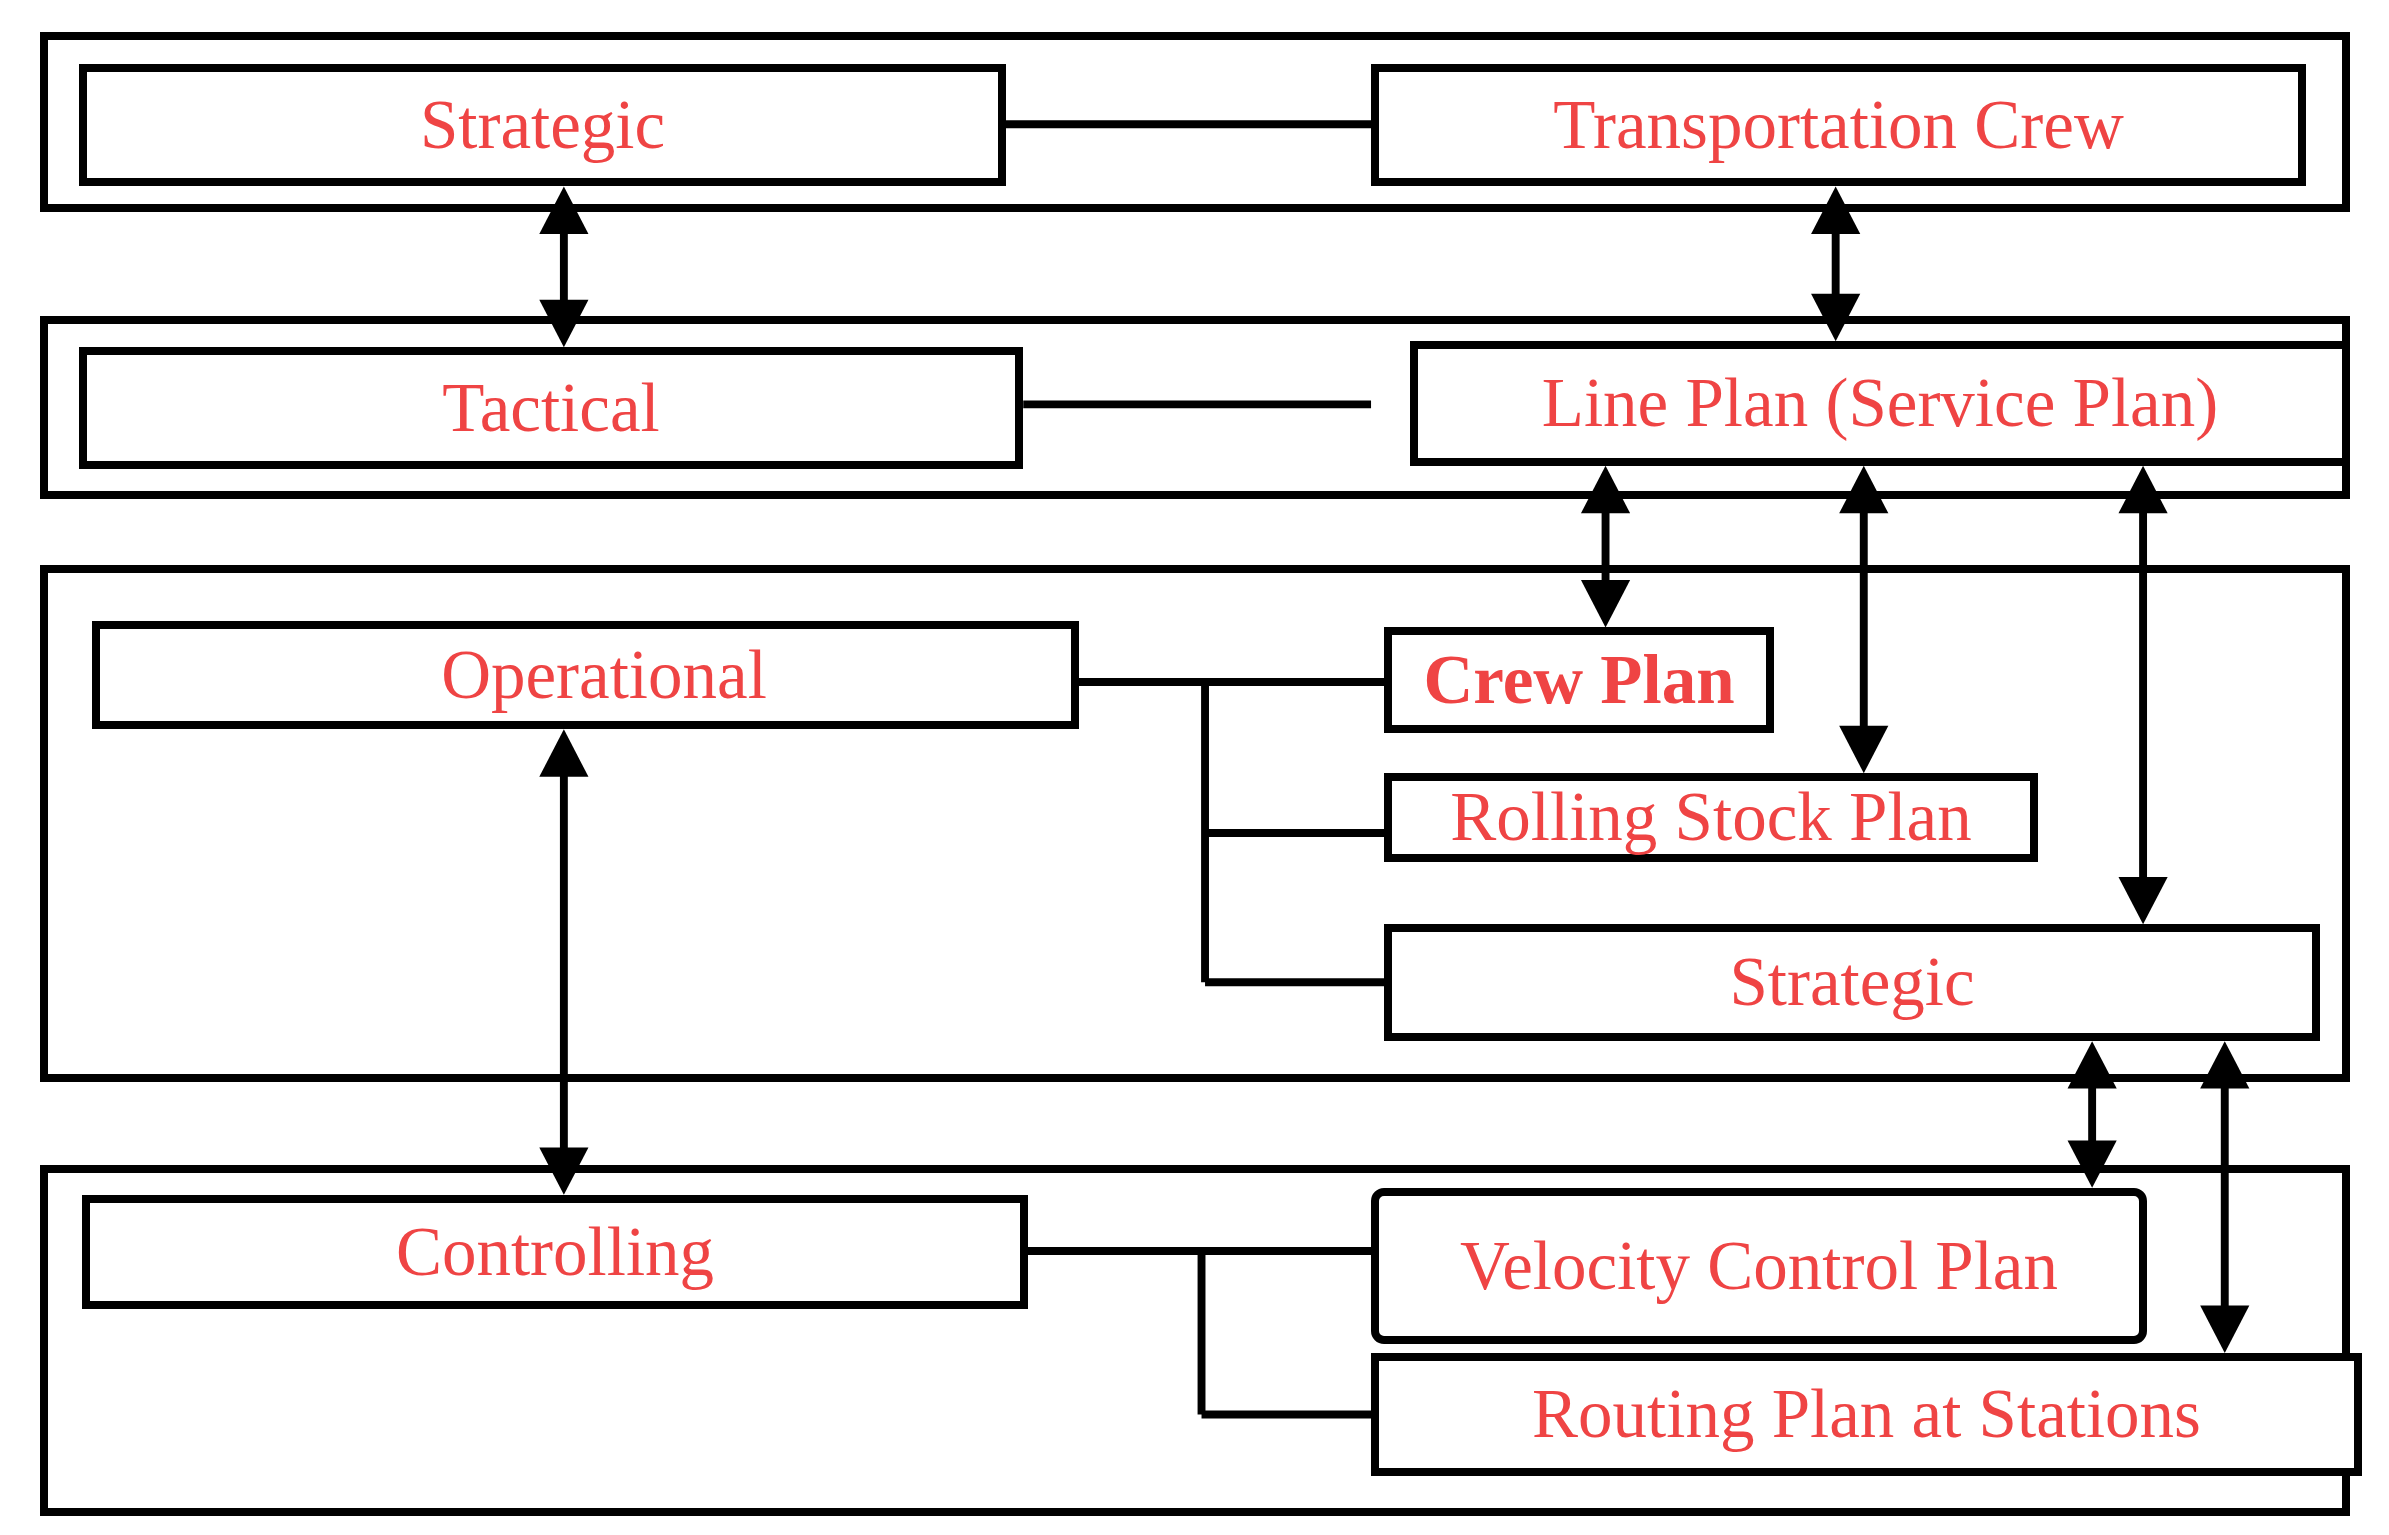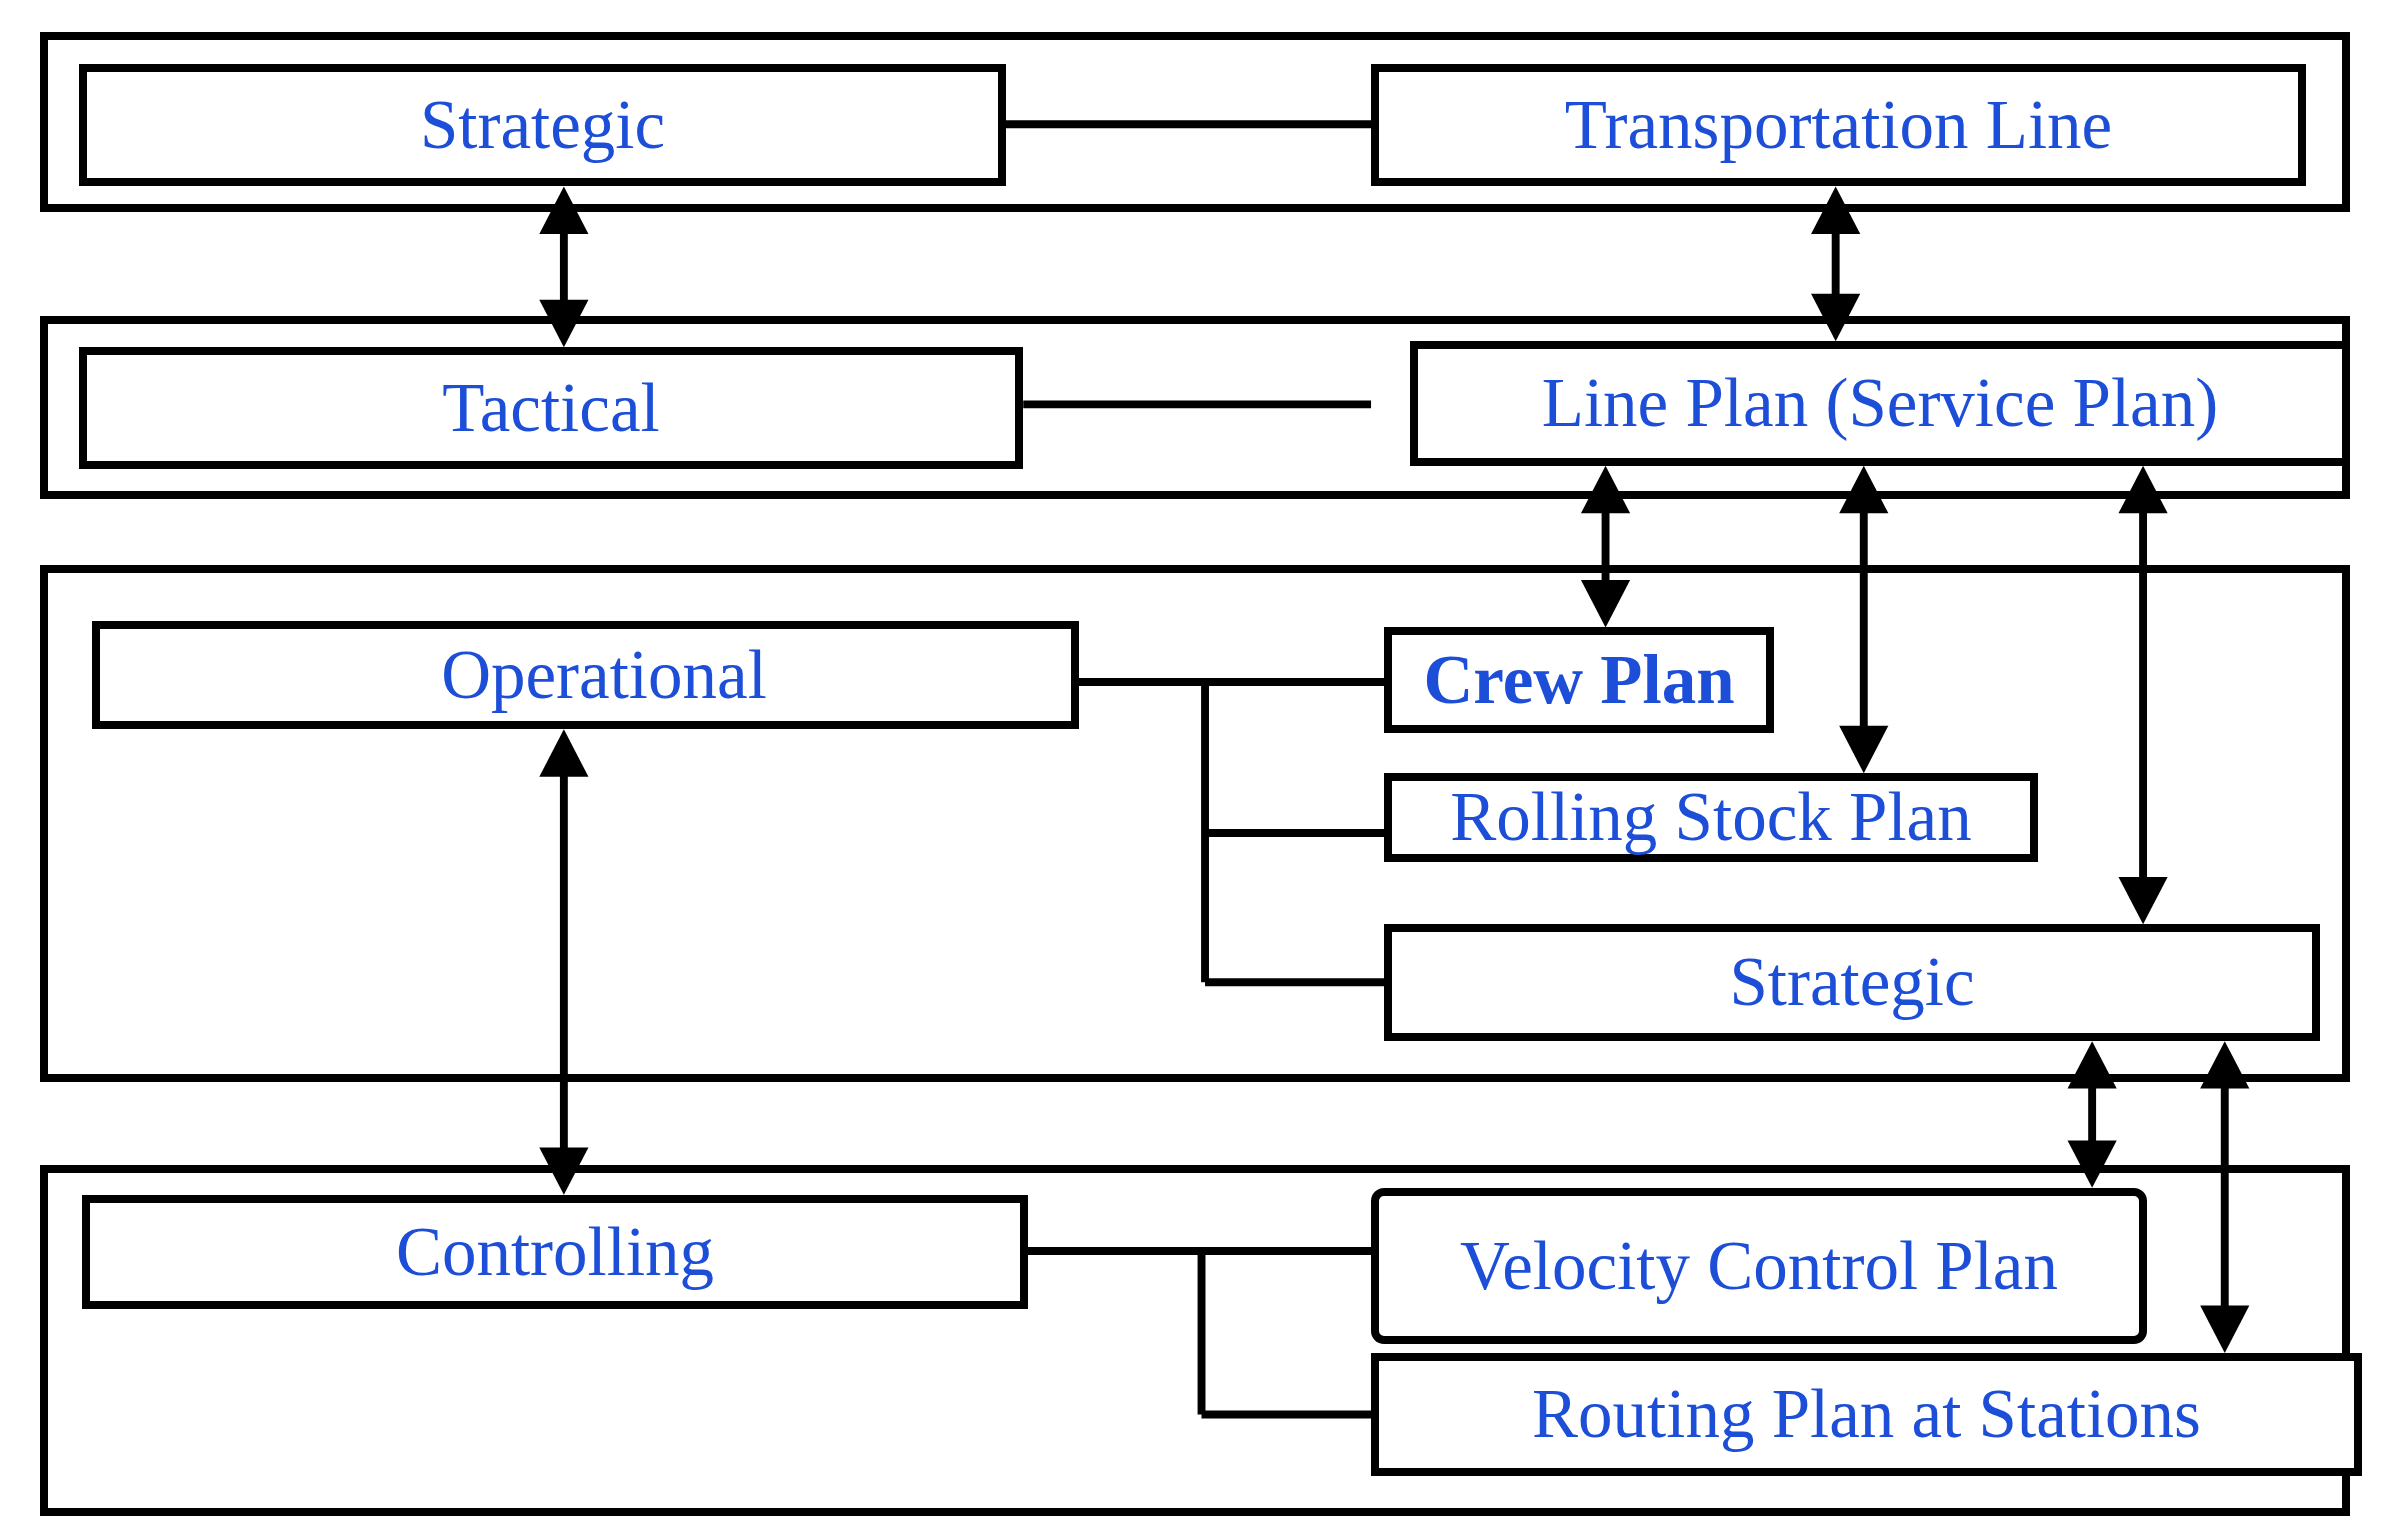--- a/index.html
+++ b/index.html
@@ -6,21 +6,21 @@
     margin: 0;
     padding: 0;
     background: #ffffff;
   }
   .diagram {
     position: relative;
     width: 2389px;
     height: 1536px;
     background: #ffffff;
     font-family: "Liberation Serif", serif;
-    color: #1d4ed8;
+    color: #ef4444;
     overflow: hidden;
   }
   .band {
     position: absolute;
     border: 8px solid #000000;
     box-sizing: border-box;
     background: transparent;
   }
   .node {
     position: absolute;
@@ -128,21 +128,21 @@
     <span>Tactical</span>
   </div>
   <div class="node" style="left:92px; top:621px; width:987px; height:108px;padding-left:37px;">
     <span>Operational</span>
   </div>
   <div class="node" style="left:82px; top:1195px; width:946px; height:114px;">
     <span>Controlling</span>
   </div>
 
   <div class="node" style="left:1371px; top:64px; width:935px; height:122px;">
-    <span>Transportation Line</span>
+    <span>Transportation Crew</span>
   </div>
   <div class="node" style="left:1371px; top:341px; width:940px; height:125px;margin-left:39px;">
     <span>Line Plan (Service Plan)</span>
   </div>
   <div class="node" style="left:1384px; top:627px; width:390px; height:106px;font-weight:bold;">
     <span>Crew Plan</span>
   </div>
   <div class="node" style="left:1384px; top:773px; width:654px; height:89px;">
     <span>Rolling Stock Plan</span>
   </div>

